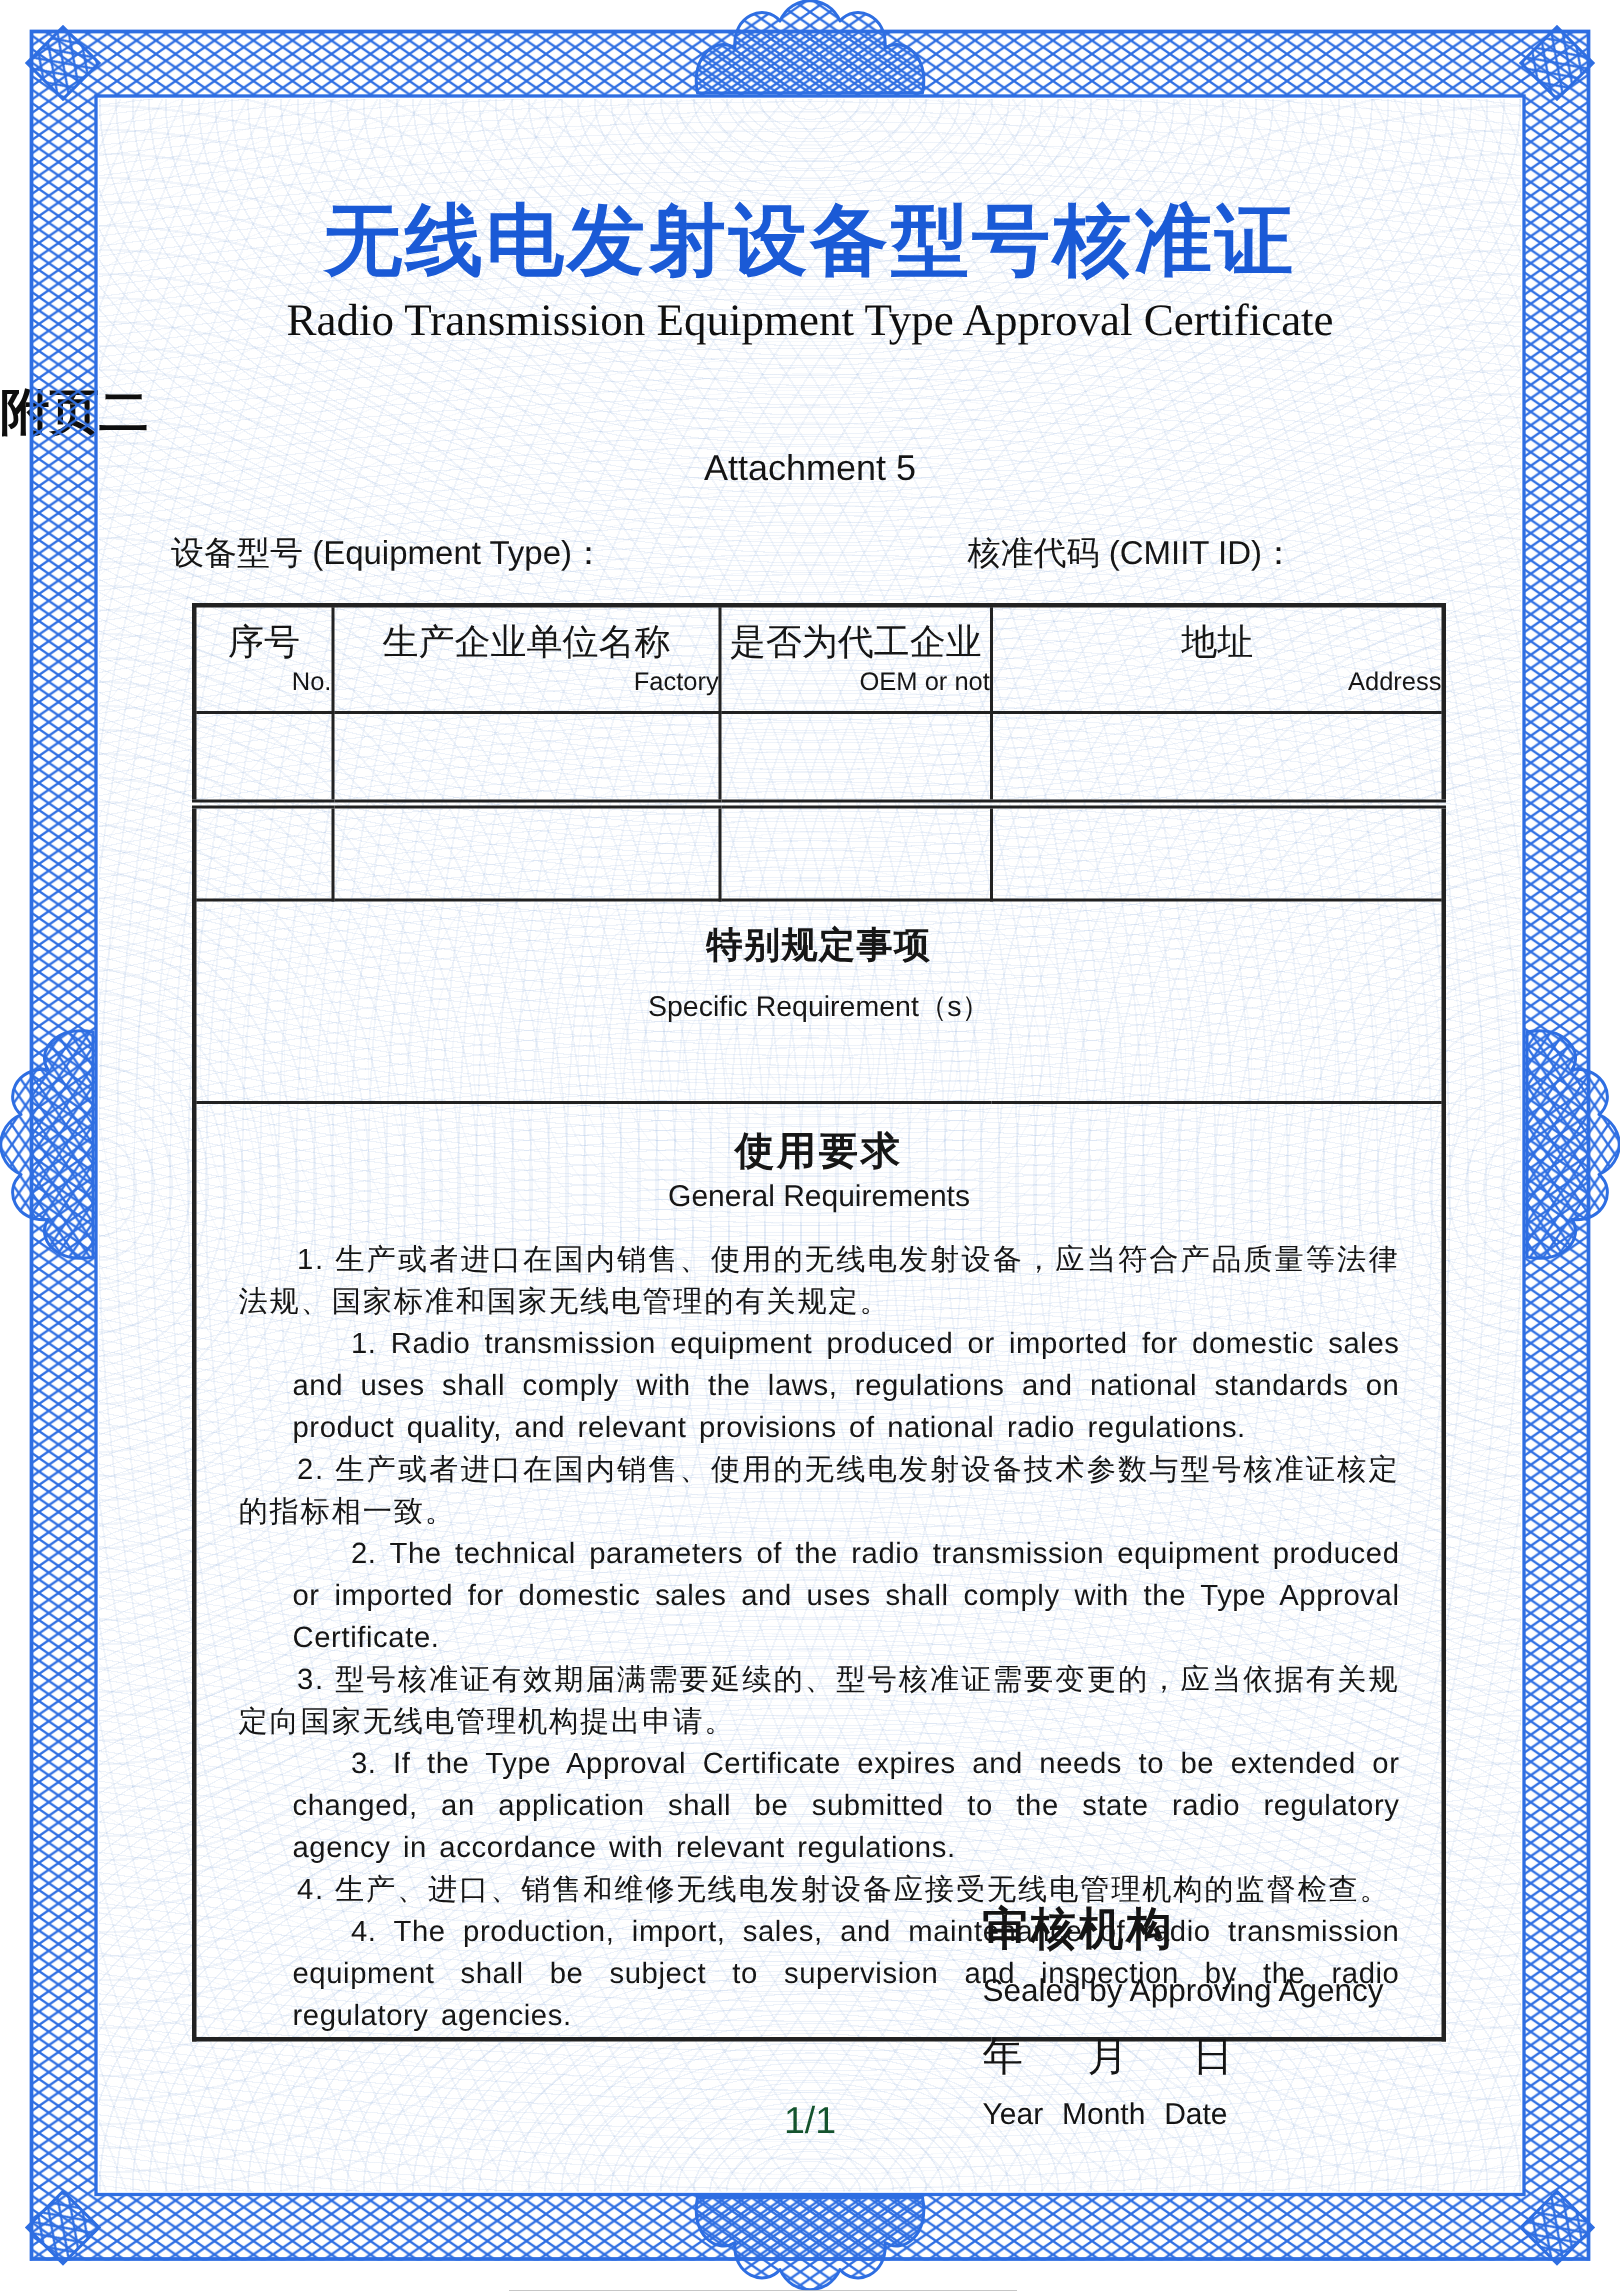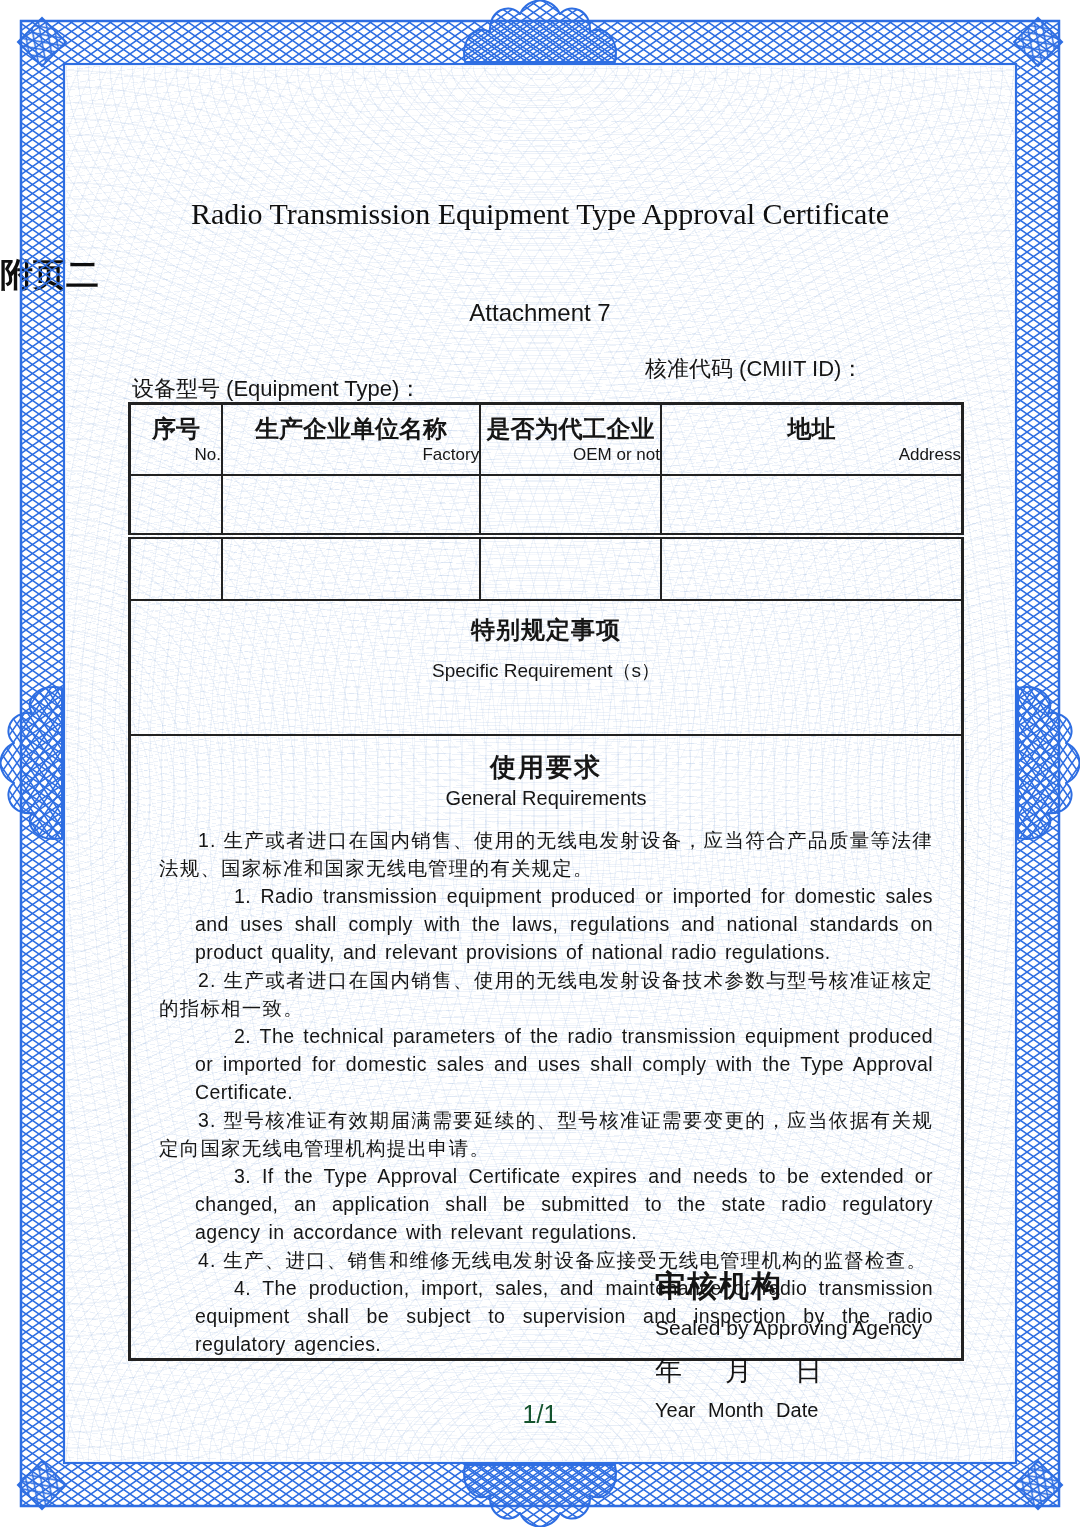--- a/index.html
+++ b/index.html
@@ -28,34 +28,34 @@
   }
   .title-en{
     position:absolute;left:0;top:197px;width:100%;text-align:center;
     font-family:"Liberation Serif","DejaVu Serif",serif;font-weight:400;
     font-size:30px;color:#101010;
   }
   .attach-cn{position:absolute;left:0;top:253px;width:100%;text-align:left;font-size:33px;font-weight:700;color:#0e0e0e;}
   .attach-en{position:absolute;left:0;top:299px;width:100%;text-align:center;font-size:24px;color:#141414;}
 
   .meta-label{position:absolute;top:354px;font-size:22px;color:#161616;}
-  .meta-equip{left:132px;margin-top:20px;}
+  .meta-equip{left:114px;}
   .meta-cmiit{left:645px;}
   .meta-label .val{margin-left:6px;}
 
   .doc-table{
     position:absolute;left:128px;top:402px;width:836px;
     border-collapse:collapse;table-layout:fixed;
     color:#161616;
   }
   .doc-table col.c1{width:11.1%;} .doc-table col.c2{width:31%;}
   .doc-table col.c3{width:21.7%;} .doc-table col.c4{width:36.2%;}
   .doc-table th,.doc-table td{border:2px solid #222;padding:0;vertical-align:middle;font-weight:400;}
   .doc-table{border:3px solid #222;}
-  .hdr-cn{font-size:24px;font-weight:700;line-height:1.25;padding-top:9px;text-align:center;}
+  .hdr-cn{font-size:24px;font-weight:400;line-height:1.25;padding-top:9px;text-align:center;}
   .hdr-en{font-size:17px;line-height:1.3;padding-bottom:8px;text-align:right;}
   tr.hrow{height:64px;}
   tr.brow1 td{height:57px;border-bottom:6px double #222;}
   tr.brow2 td{height:60px;}
   td.section{vertical-align:top;text-align:center;}
   .sec-spec{height:133px;}
   .sec-cn{font-size:24px;font-weight:600;margin-top:13px;letter-spacing:1px;}
   .sec-en{font-size:19px;margin-top:12px;}
   .sec-gen{height:511px;}
   .gen-title-cn{font-size:26px;font-weight:600;margin-top:14px;letter-spacing:2px;}
@@ -98,23 +98,24 @@
     <use href="#fan" transform="translate(1018,763) rotate(90)"></use>
 
     <use href="#cdiam" transform="translate(42,42) rotate(45)"></use>
     <use href="#cdiam" transform="translate(1038,42) rotate(45)"></use>
     <use href="#cdiam" transform="translate(42,1485) rotate(45)"></use>
     <use href="#cdiam" transform="translate(1038,1485) rotate(45)"></use>
   </svg>
 
   <div class="content">
 
+    <div class="title-cn">无线电发射设备型号核准证</div>
     <div class="title-en">Radio Transmission Equipment Type Approval Certificate</div>
     <div class="attach-cn">附页二</div>
-    <div class="attach-en">Attachment 7</div>
+    <div class="attach-en">Attachment 5</div>
 
     <div class="meta-label meta-equip"><span>设备型号 (Equipment Type)：</span><span class="val"></span></div>
     <div class="meta-label meta-cmiit"><span>核准代码 (CMIIT ID)：</span><span class="val"></span></div>
 
     <table class="doc-table">
       <colgroup>
           <col class="c1">
           <col class="c2">
           <col class="c3">
           <col class="c4">

